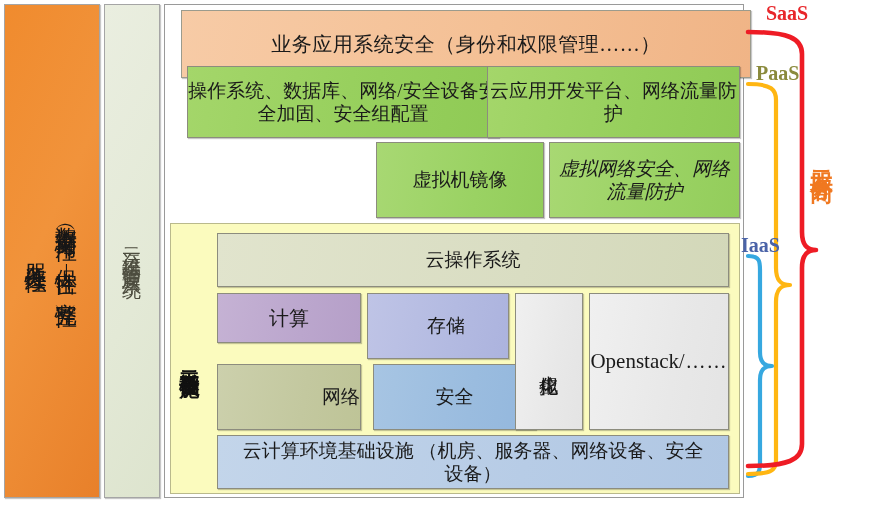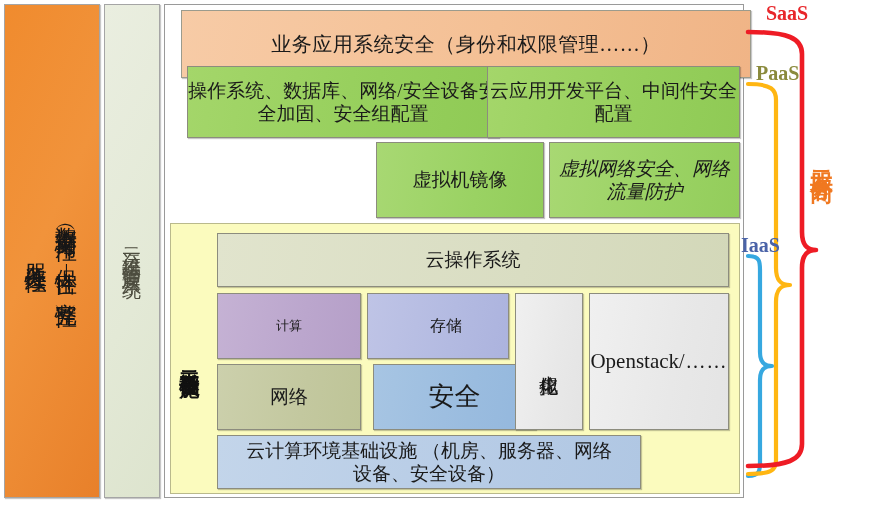--- a/index.html
+++ b/index.html
@@ -114,58 +114,59 @@
     font-size:20px;font-weight:bold;letter-spacing:1px;white-space:nowrap;
     color:#111;
   }
   #cloud-os{
     left:46px;top:9px;width:512px;height:54px;
     background:linear-gradient(100deg,#e1e4cd 0%,#d9ddc2 60%,#d3d8b9 100%);
     font-size:19px;
     align-items:center;
   }
   #compute{
-    left:46px;top:69px;width:144px;height:66px;
+    left:46px;top:69px;width:144px;height:50px;
     background:linear-gradient(100deg,#c5b2d4 0%,#bba6cd 60%,#b59fc8 100%);
-    font-size:13px;
+    font-size:20px;
   }
   #storage{
     left:196px;top:69px;width:142px;height:66px;
     background:linear-gradient(100deg,#bfc4e6 0%,#b3bae1 60%,#acb3de 100%);
-    font-size:16px;
+    font-size:19px;
     padding-left:16px;
   }
   #network{
     left:46px;top:140px;width:144px;height:66px;
     background:linear-gradient(100deg,#ccd0ac 0%,#c3c89f 60%,#bec497 100%);
     font-size:19px;
+    justify-content:flex-end;
   }
   #security{
     left:202px;top:140px;width:163px;height:66px;
     background:linear-gradient(100deg,#a7c5e3 0%,#9abcdf 60%,#93b7dd 100%);
-    font-size:26px;
+    font-size:19px;
   }
   #virtualization{
     left:344px;top:69px;width:68px;height:137px;
     background:linear-gradient(100deg,#f0f0f0 0%,#e8e8e8 60%,#e4e4e4 100%);
     font-size:19px;
   }
   #virtualization .vtxt{
     writing-mode:vertical-rl;text-orientation:upright;
     white-space:nowrap;letter-spacing:1px;
   }
   #openstack{
     left:418px;top:69px;width:140px;height:137px;
     background:linear-gradient(100deg,#f0f0f0 0%,#e8e8e8 60%,#e4e4e4 100%);
     font-size:21px;
     flex-direction:row;
   }
   #openstack .l2{font-size:20px;letter-spacing:1px;}
   #infra{
-    left:46px;top:211px;width:424px;height:54px;
+    left:46px;top:211px;width:512px;height:54px;
     background:linear-gradient(100deg,#c3d5ea 0%,#b7cce6 60%,#b0c7e3 100%);
     font-size:19px;
     padding:0 24px;
   }
 
   
   #brackets{position:absolute;left:744px;top:0;width:127px;height:506px;}
   #brackets svg{display:block;}
 
   .lbl{
@@ -199,21 +200,21 @@
   <div id="stack-frame">
 
     <div class="bx" id="saas-bar">
       <span>业务应用系统安全（身份和权限管理……）</span>
     </div>
 
     <div class="bx" id="paas-os">
       <span>操作系统、数据库、网络/安全设备安全加固、安全组配置</span>
     </div>
     <div class="bx" id="paas-dev">
-      <span>云应用开发平台、中间件安全配置</span>
+      <span>云应用开发平台、网络流量防护</span>
     </div>
 
     <div class="bx" id="paas-image">
       <span>虚拟机镜像</span>
     </div>
     <div class="bx" id="paas-net">
       <span>虚拟网络安全、网络流量防护</span>
     </div>
 
     <div id="iaas-panel">

